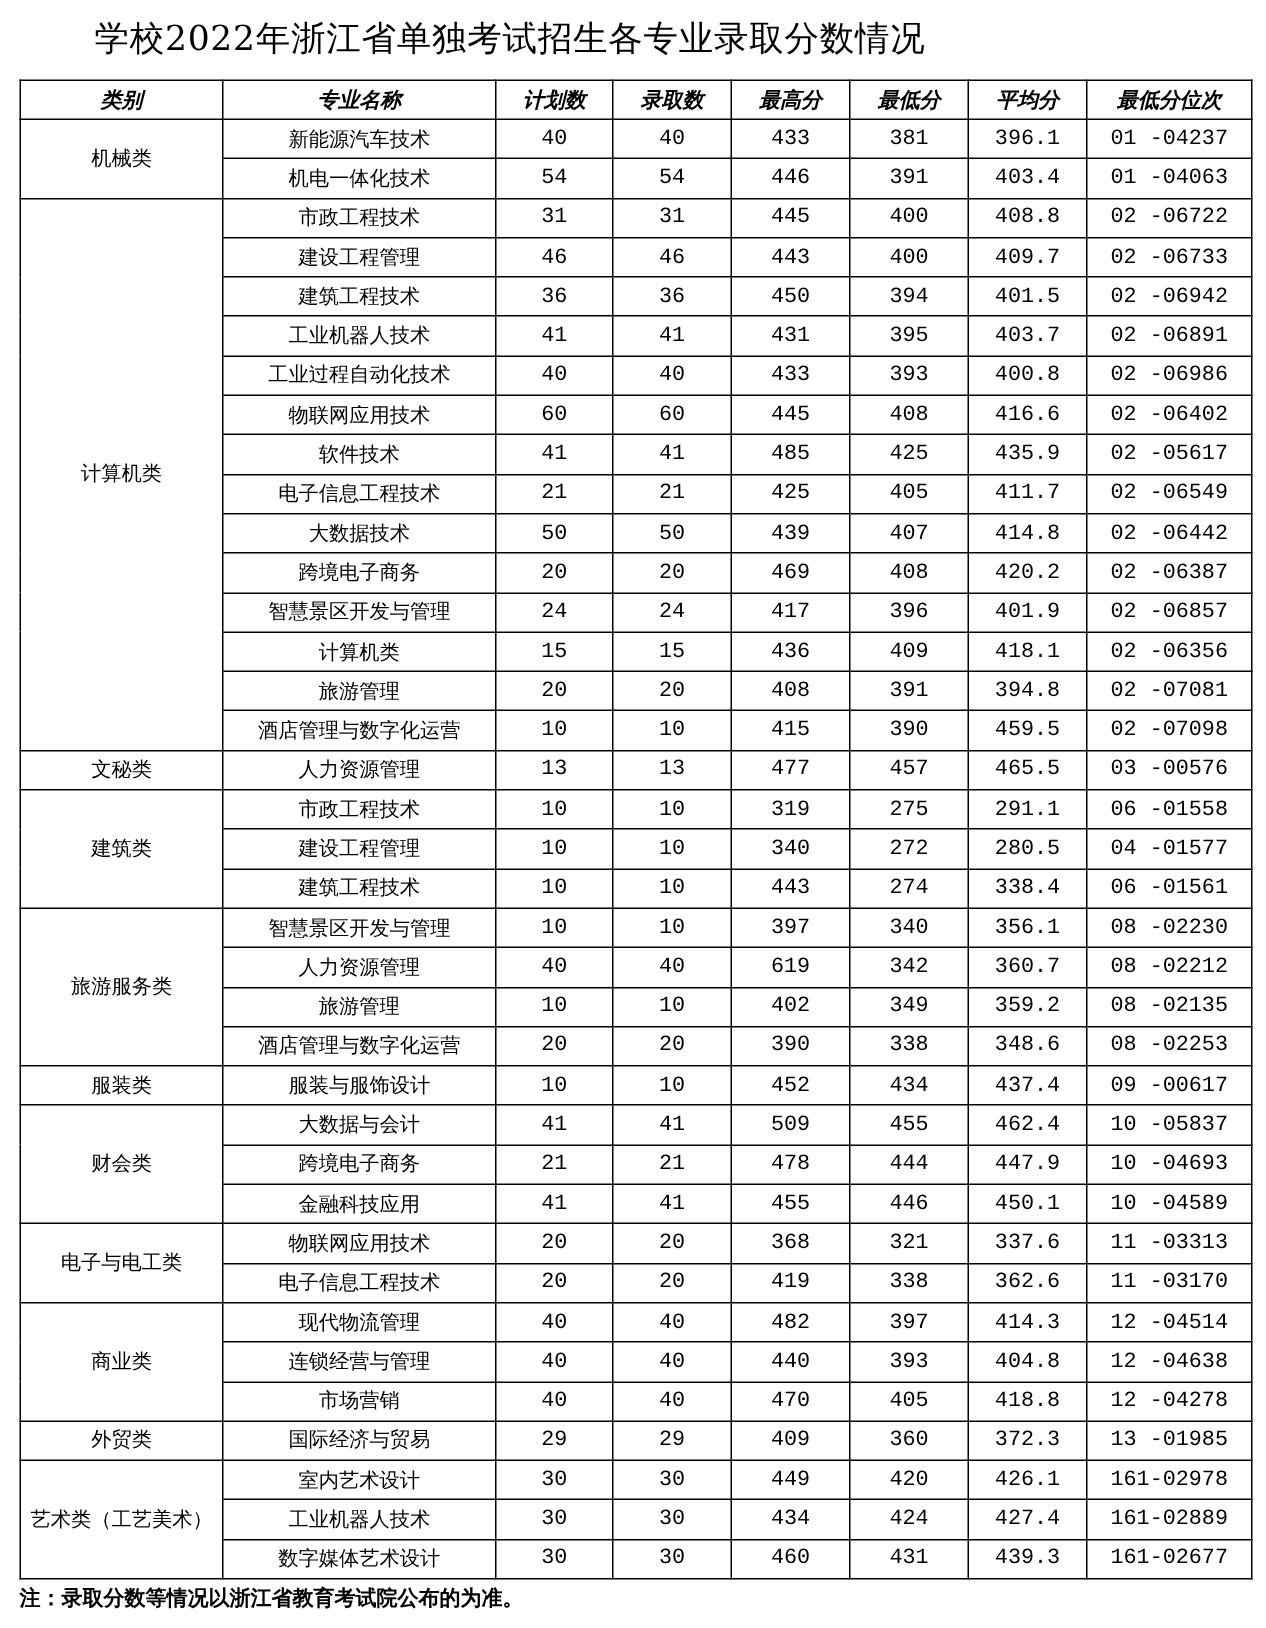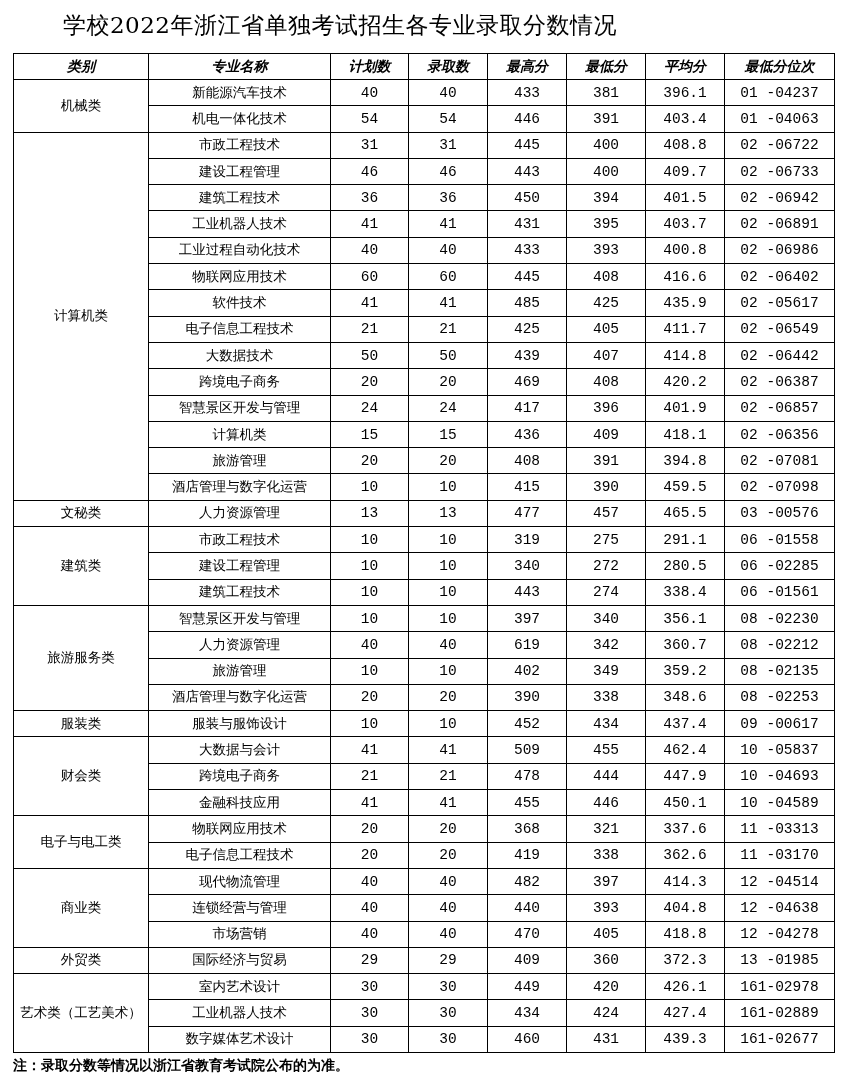--- a/index.html
+++ b/index.html
@@ -220,21 +220,21 @@
         <td class="num">291.1</td>
         <td class="num">06 -01558</td>
       </tr>
       <tr>
         <td class="major">建设工程管理</td>
         <td class="num">10</td>
         <td class="num">10</td>
         <td class="num">340</td>
         <td class="num">272</td>
         <td class="num">280.5</td>
-        <td class="num">06 -02285</td>
+        <td class="num">04 -01577</td>
       </tr>
       <tr>
         <td class="major">建筑工程技术</td>
         <td class="num">10</td>
         <td class="num">10</td>
         <td class="num">443</td>
         <td class="num">274</td>
         <td class="num">338.4</td>
         <td class="num">06 -01561</td>
       </tr>

